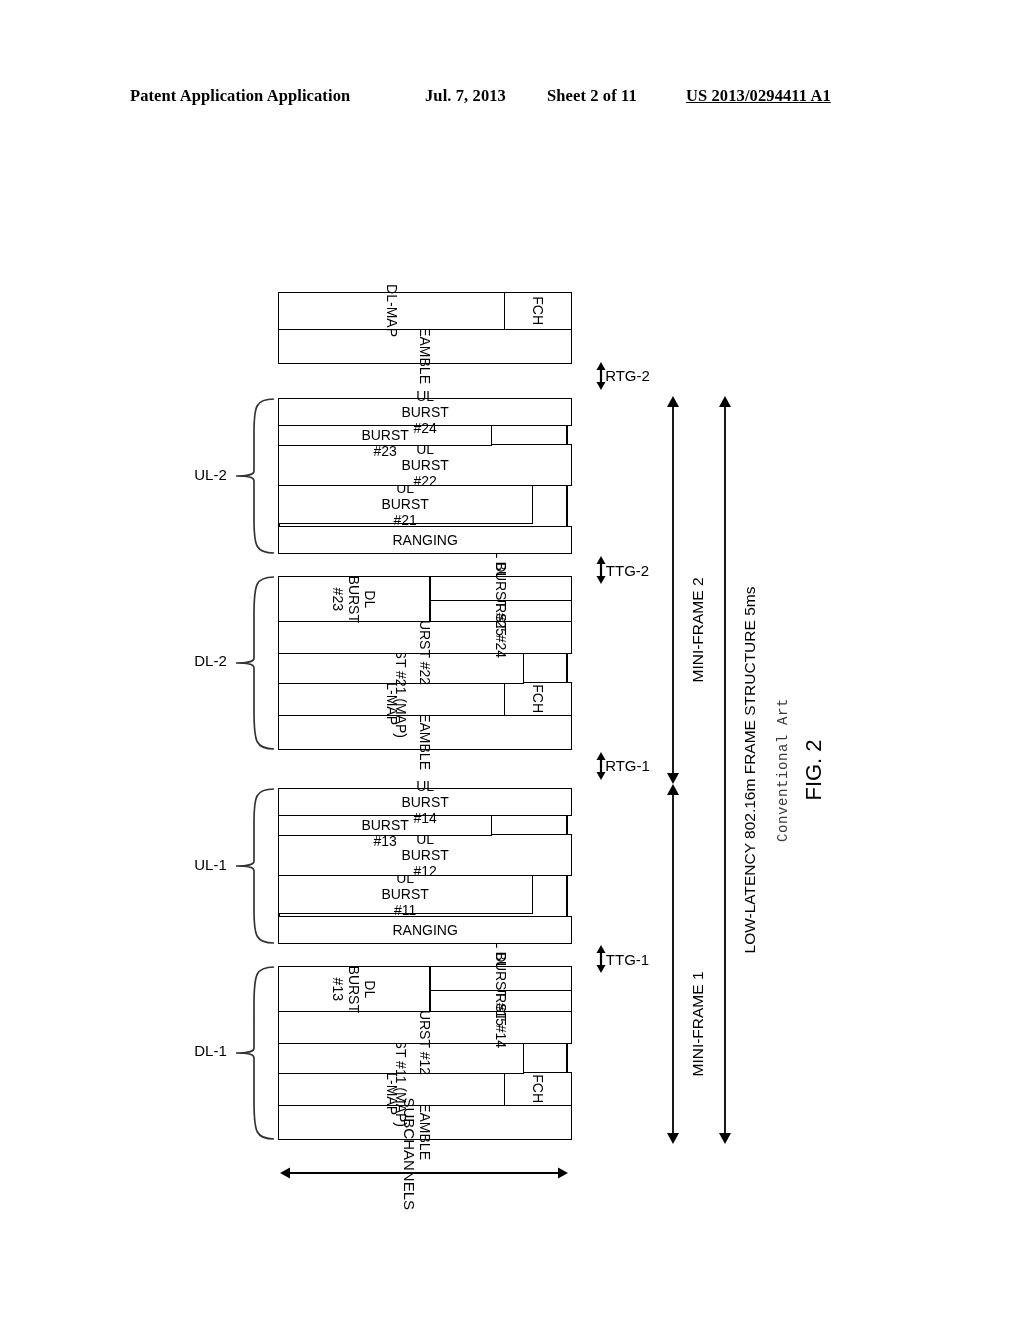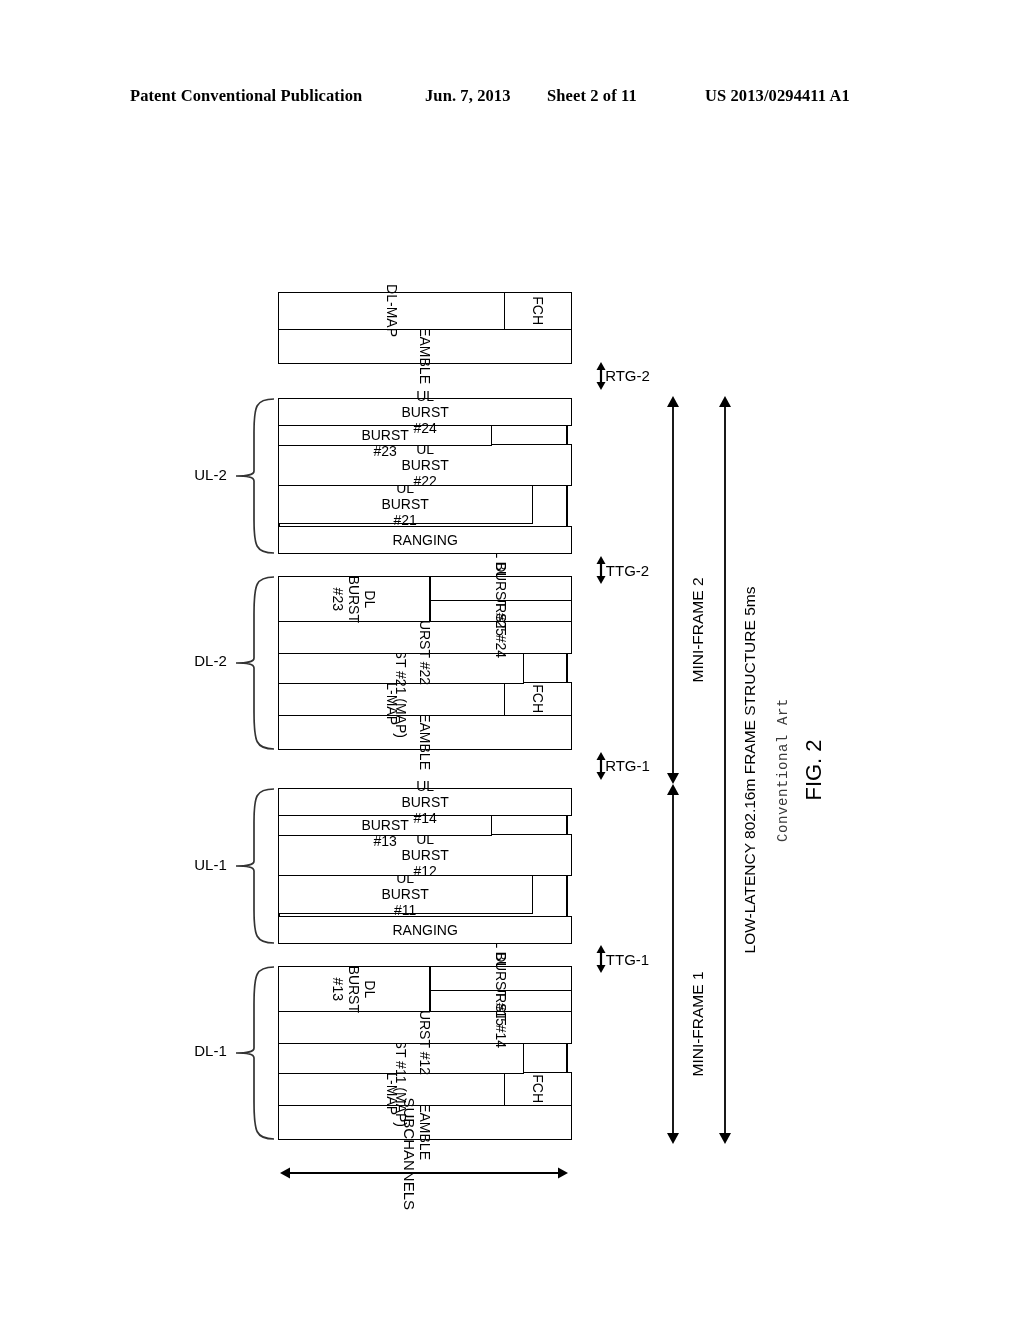--- a/index.html
+++ b/index.html
@@ -17,21 +17,21 @@
     position:absolute; left:0; top:86px; width:1024px;
     display:flex; align-items:baseline;
     font-family:"Liberation Serif", serif;
     font-weight:bold; font-size:16.5px;
     letter-spacing:.1px;
     white-space:nowrap;
   }
   #page-header .h-pub{ position:absolute; left:130px; }
   #page-header .h-date{ position:absolute; left:425px; }
   #page-header .h-sheet{ position:absolute; left:547px; }
-  #page-header .h-num{ position:absolute; left:705px; }
+  #page-header .h-num{ position:absolute; left:686px;text-decoration:underline; }
 
   
   
   #fig-stage{
     position:absolute;
     left:512px; top:700px;
     width:880px; height:640px;
     margin-left:-440px; margin-top:-320px;
     transform:rotate(-90deg);
     transform-origin:50% 50%;
@@ -107,22 +107,22 @@
   }
   .capfig{
     position:absolute; font-size:22px; white-space:nowrap;
     display:flex; align-items:center; justify-content:center;
   }
 </style>
 </head>
 <body>
 
 <div id="page-header">
-  <span class="h-pub">Patent Conventional Publication</span>
-  <span class="h-date">Jun. 7, 2013</span>
+  <span class="h-pub">Patent Application Application</span>
+  <span class="h-date">Jul. 7, 2013</span>
   <span class="h-sheet">Sheet 2 of 11</span>
   <span class="h-num">US 2013/0294411 A1</span>
 </div>
 
 <div id="fig-stage">
 <div id="fig-inner">
 
   <div class="frm" style="left:0px; top:86px; width:170px; height:290px;">
 
     <div class="cell" style="left:-2px; top:-2px; width:36px; height:294px;">

